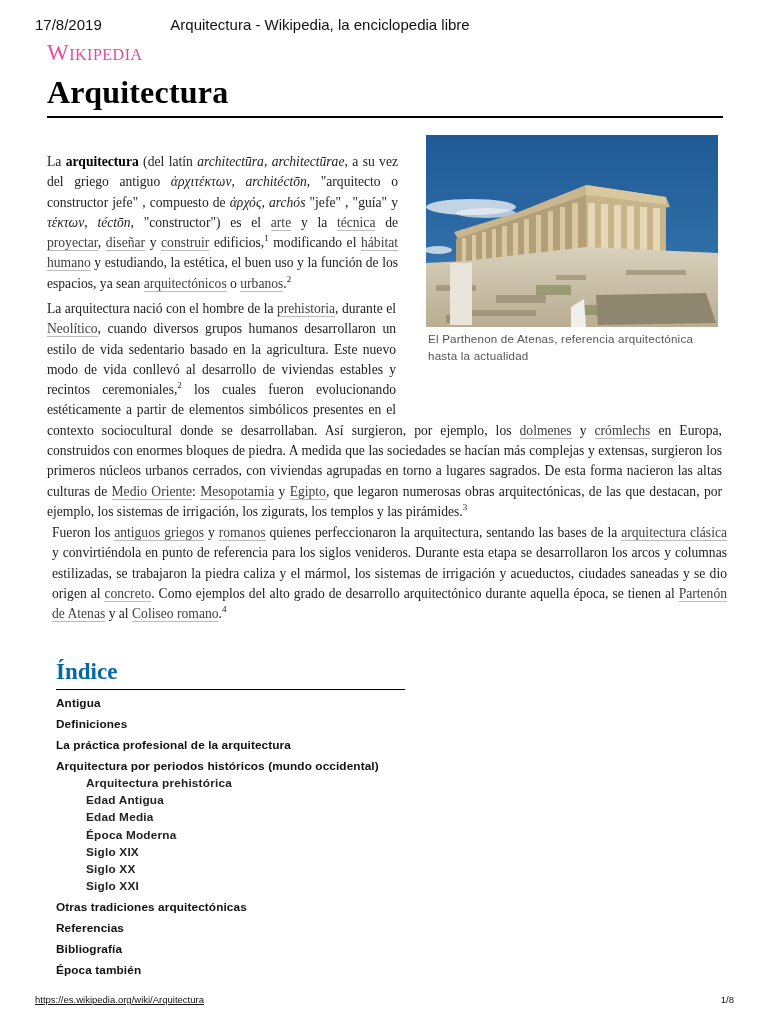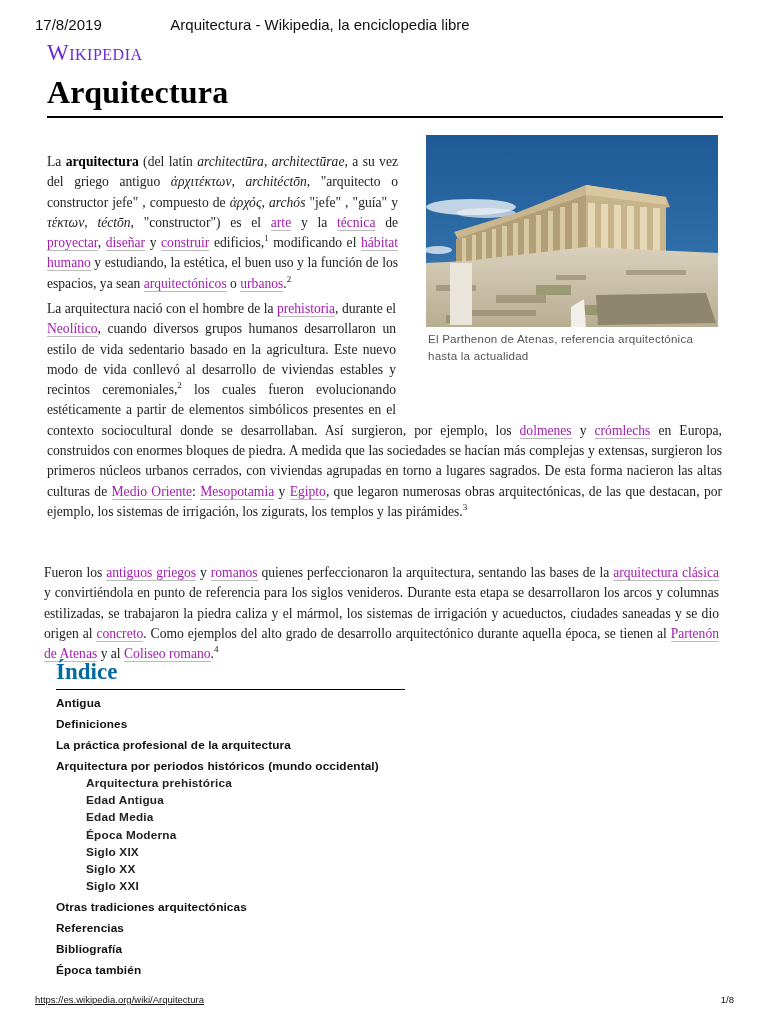--- a/index.html
+++ b/index.html
@@ -5,35 +5,35 @@
     * { box-sizing: border-box; margin: 0; padding: 0; }
     html, body { width: 768px; height: 1024px; background: #ffffff; overflow: hidden; }
     body { position: relative; font-family: "DejaVu Serif", serif; color: #222; }
 
     .print-header { position: absolute; top: 16px; left: 0; width: 768px; height: 14px;
       font-family: "Liberation Sans", sans-serif; font-size: 15px; color: #111; }
     .print-header .date { position: absolute; left: 35px; top: 0; }
     .print-header .doc-title { position: absolute; left: 0; width: 640px; text-align: center; top: 0; }
 
     .wordmark { position: absolute; left: 47px; top: 40px; font-family: "Liberation Serif", serif;
-      font-size: 23px; color: #6d28d9; letter-spacing: 0.5px; font-variant: small-caps; }
+      font-size: 23px; color: #ec4899; letter-spacing: 0.5px; font-variant: small-caps; }
 
     .page-title { position: absolute; left: 47px; top: 74px; font-family: "Liberation Serif", serif;
       font-weight: bold; font-size: 32px; color: #000; letter-spacing: 0.2px; }
     .title-rule { position: absolute; left: 47px; top: 116px; width: 676px; height: 2px; background: #000; }
 
     .body-text { font-family: "Liberation Serif", serif; font-size: 13.6px; color: #202122; line-height: 20.3px; }
     .body-text b { color: #000; }
-    .link { text-decoration: none; border-bottom: 1px solid #bbb; color: #a21caf; padding-bottom: 0px; }
+    .link { text-decoration: none; border-bottom: 1px solid #bbb; color: #404040; padding-bottom: 0px; }
     sup.ref { font-size: 9px; vertical-align: super; line-height: 0; color: #202122; }
 
     .p1 { position: absolute; left: 47px; top: 152px; width: 351px; text-align: justify; }
     .p2 { position: absolute; left: 47px; top: 299px; width: 675px; text-align: justify; }
     .p2 .float-spacer { float: right; width: 326px; height: 102px; }
-    .p3 { position: absolute; left: 44px; top: 523px; width: 675px; text-align: justify; margin-top: 40px; }
+    .p3 { position: absolute; left: 52px; top: 523px; width: 675px; text-align: justify; }
 
     .figure { position: absolute; left: 426px; top: 135px; width: 292px; }
     .figure .photo { width: 292px; height: 192px; position: relative; overflow: hidden; display: block; }
     .figure .caption { font-family: "Liberation Sans", sans-serif; font-size: 11.6px; color: #555;
       line-height: 17px; margin-top: 3px; letter-spacing: 0.2px; padding-left: 2px; }
 
     .toc { position: absolute; left: 56px; top: 655px; width: 349px; }
     .toc-title { font-family: "Liberation Serif", serif; font-weight: bold; font-size: 23px; color: #0369a1; height: 33px; line-height: 33px; }
     .toc-rule { height: 1px; background: #000; width: 349px; margin-top: 1px; }
     .toc-list { list-style: none; font-family: "Liberation Sans", sans-serif; }

